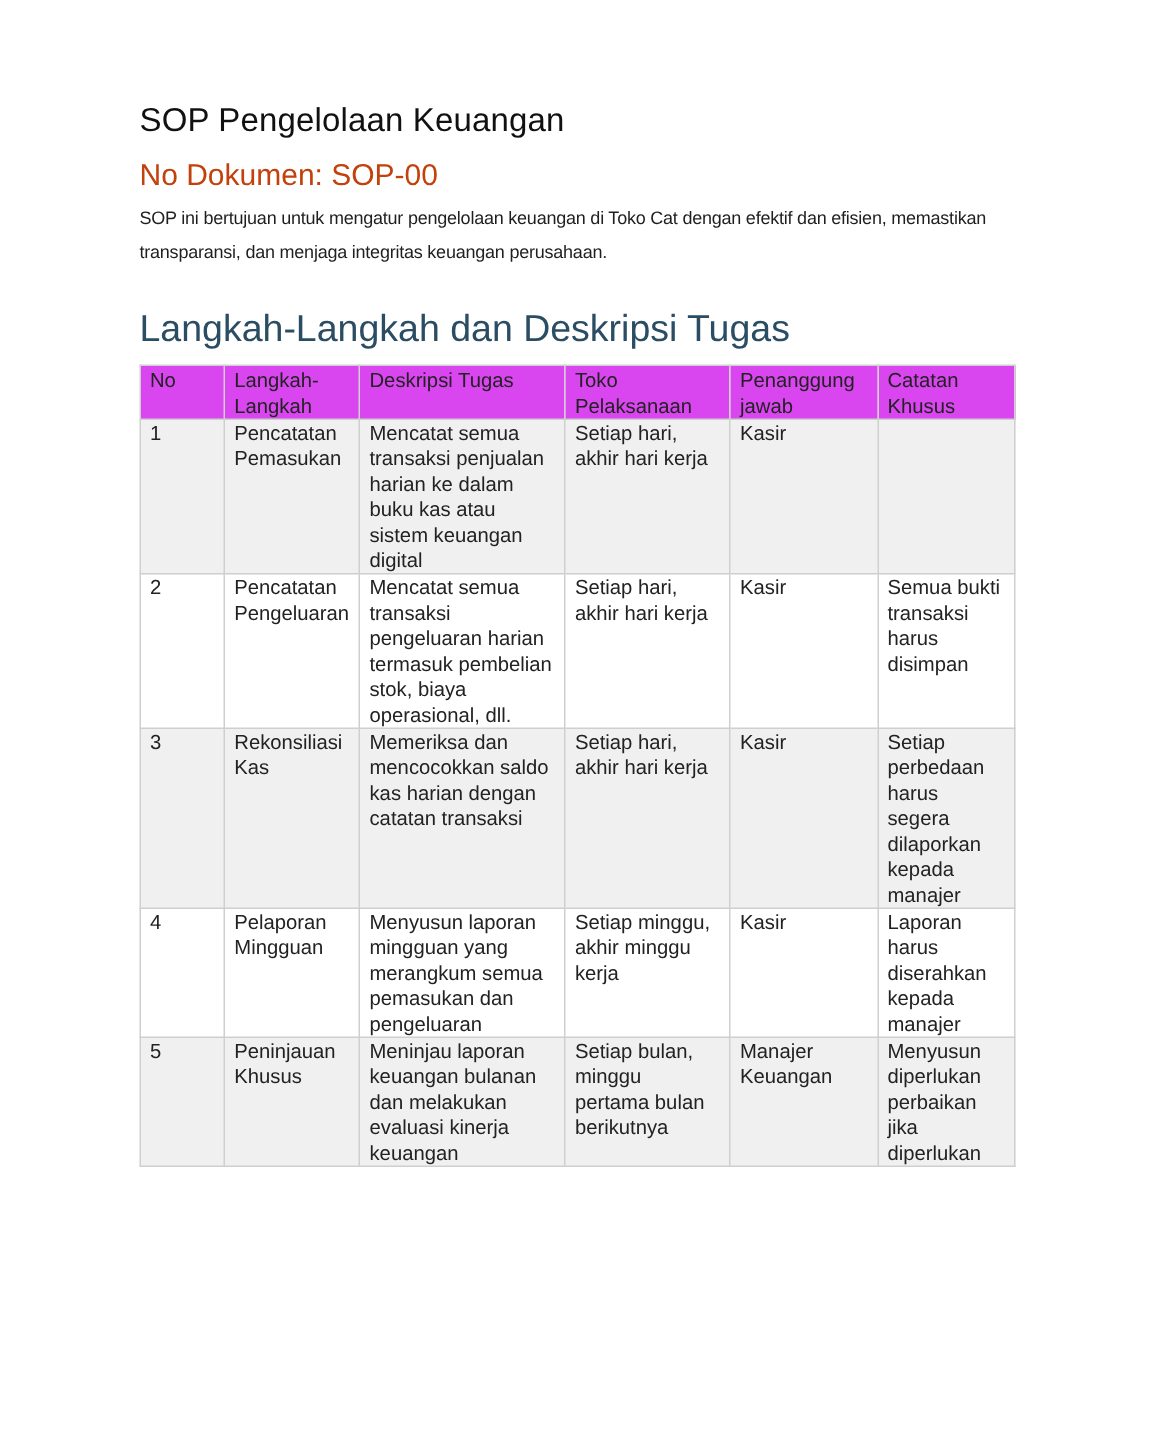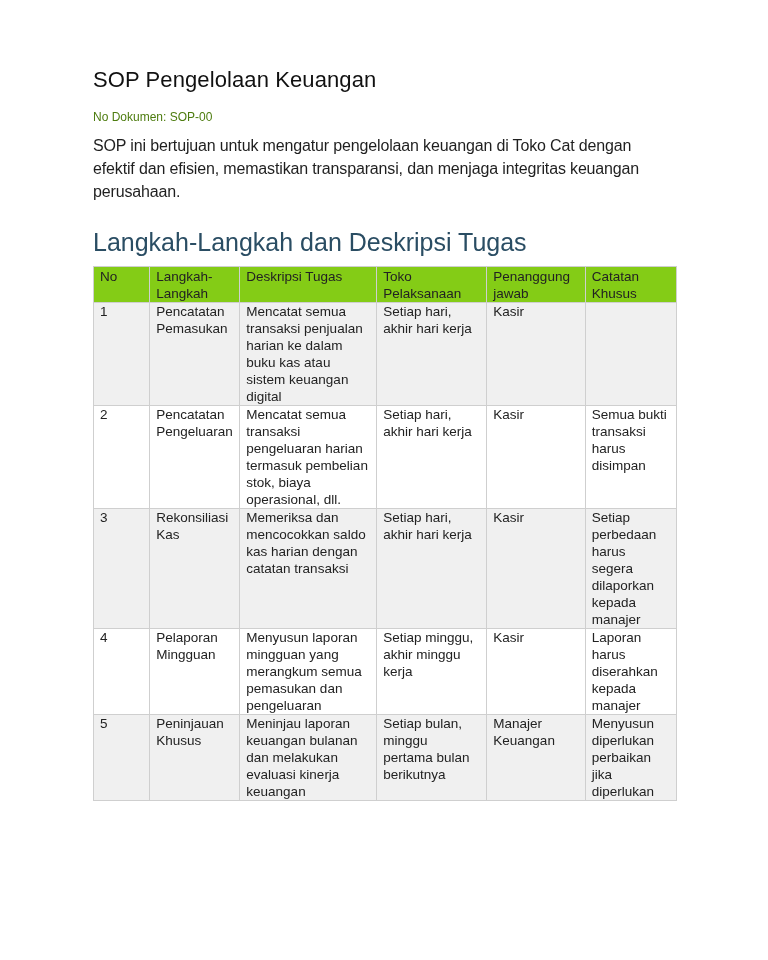--- a/index.html
+++ b/index.html
@@ -23,35 +23,35 @@
     }
     .doc-title {
       font-size: 22px;
       font-weight: normal;
       color: #111111;
       margin: 0;
       line-height: 44px;
       letter-spacing: 0.1px;
     }
     .doc-number {
-      font-size: 12px;
-      color: #4d7c0f;
+      font-size: 20px;
+      color: #c2410c;
       margin: 5px 0 0 0;
       line-height: 20px;
     }
     .section-heading {
       font-size: 25px;
       font-weight: normal;
       color: #2a4d63;
       margin: 0;
       line-height: 32px;
     }
     .h-tujuan { margin-top: 24px; }
     .intro {
-      font-size: 16px;
+      font-size: 12px;
       line-height: 23px;
       color: #1f1f1f;
       margin: 7px 0 0 0;
       letter-spacing: -0.15px;
     }
     .h-langkah { margin-top: 23px; }
     table.sop-table {
       border-collapse: collapse;
       margin-top: 8px;
       width: 584px;
@@ -62,21 +62,21 @@
     }
     .sop-table th, .sop-table td {
       border: 1px solid #cfcfcf;
       padding: 0 6px 0 6px;
       vertical-align: top;
       text-align: left;
       word-wrap: break-word;
     }
     .sop-table th {
       font-weight: normal;
-      background: #84cc16;
+      background: #d946ef;
       padding-top: 1px;
       padding-bottom: 0px;
     }
     .sop-table tbody tr td { padding-top: 0px; padding-bottom: 0px; }
     .sop-table tbody tr.odd td { background: #f0f0f0; }
     .sop-table tbody tr.even td { background: #ffffff; }
     .c-no { width: 48px; }
     .c-step { width: 77px; }
     .c-desc { width: 117px; }
     .c-time { width: 94px; }

